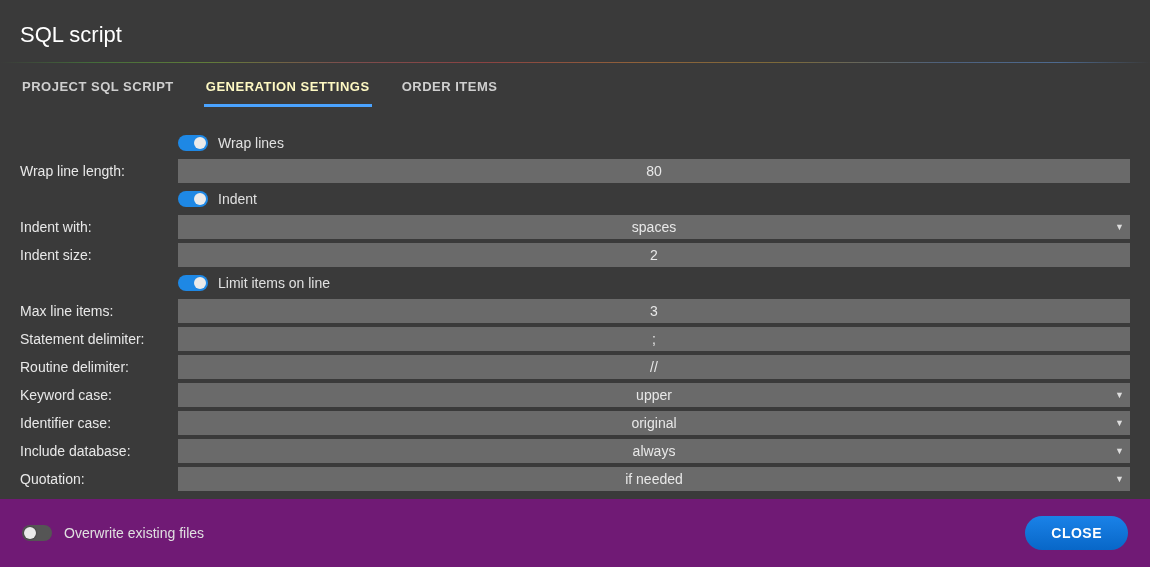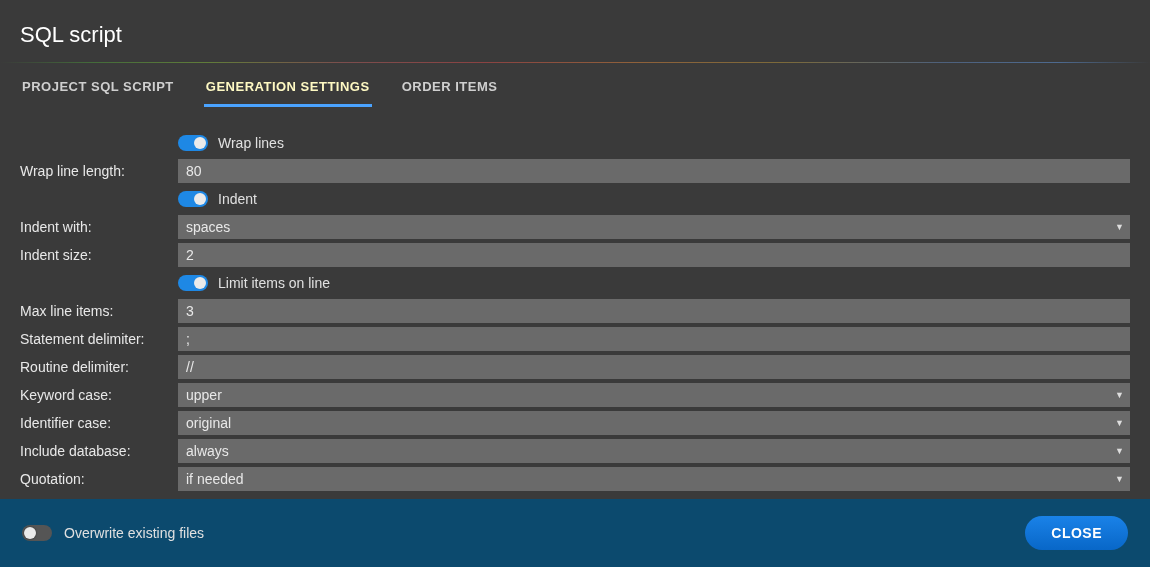--- a/index.html
+++ b/index.html
@@ -75,20 +75,21 @@
 }
 .input, .select {
   background: #6a6a6a;
   border: none;
   color: #e8e8e8;
   font-size: 14px;
   padding: 3px 8px;
   width: 100%;
   height: 24px;
   font-family: inherit;
+  text-align: center;
 }
 .select-wrap {
   position: relative;
   width: 100%;
   display:flex;
   align-items:center;
 }
 .select-wrap .caret {
   position: absolute;
   right: 6px;
@@ -118,21 +119,21 @@
 .toggle.off .knob { left: 2px; box-shadow: 0 0 2px rgba(0,0,0,0.5);}
 .toggle-label {
   margin-left: 10px;
   font-size: 14px;
 }
 .toggle-row {
   display:flex;
   align-items:center;
 }
 .footer {
-  background: #0c4a6e;
+  background: #701a75;
   height: 68px;
   display: flex;
   align-items: center;
   padding: 0 22px;
   justify-content: space-between;
 }
 .footer-left {
   display: flex;
   align-items: center;
   gap: 12px;

